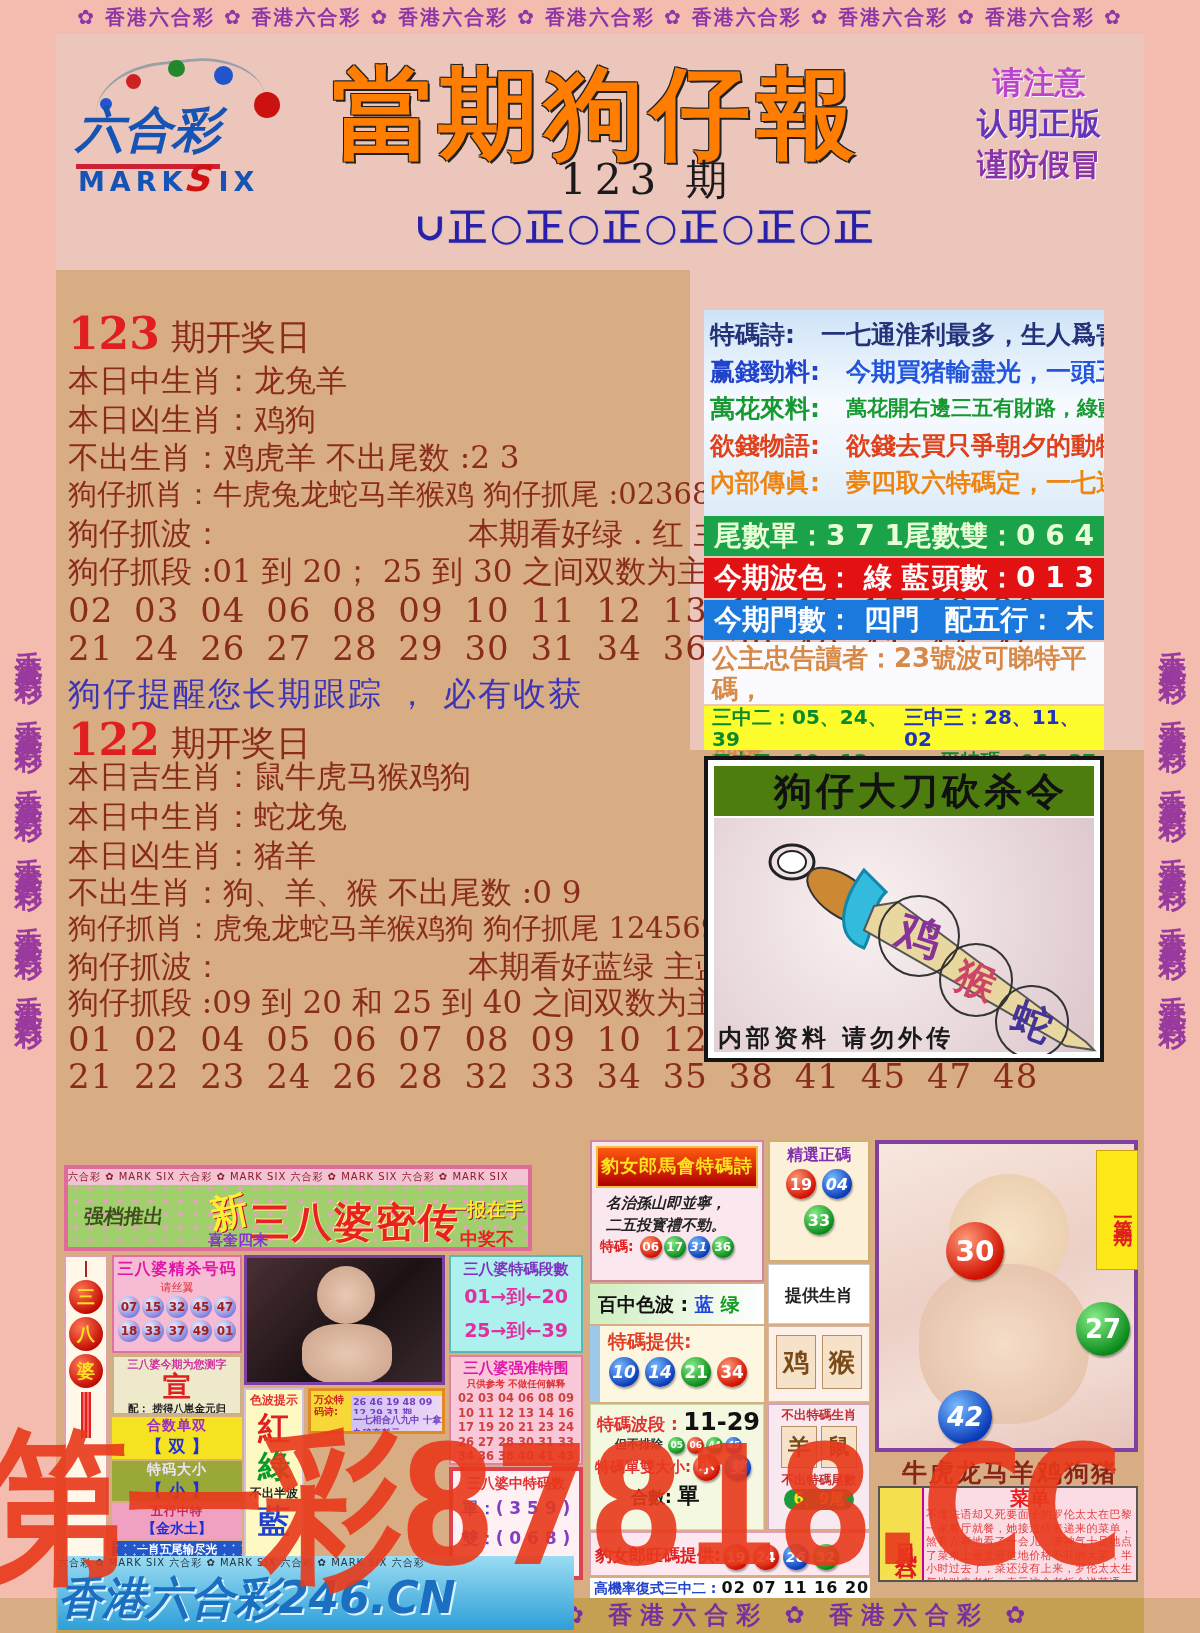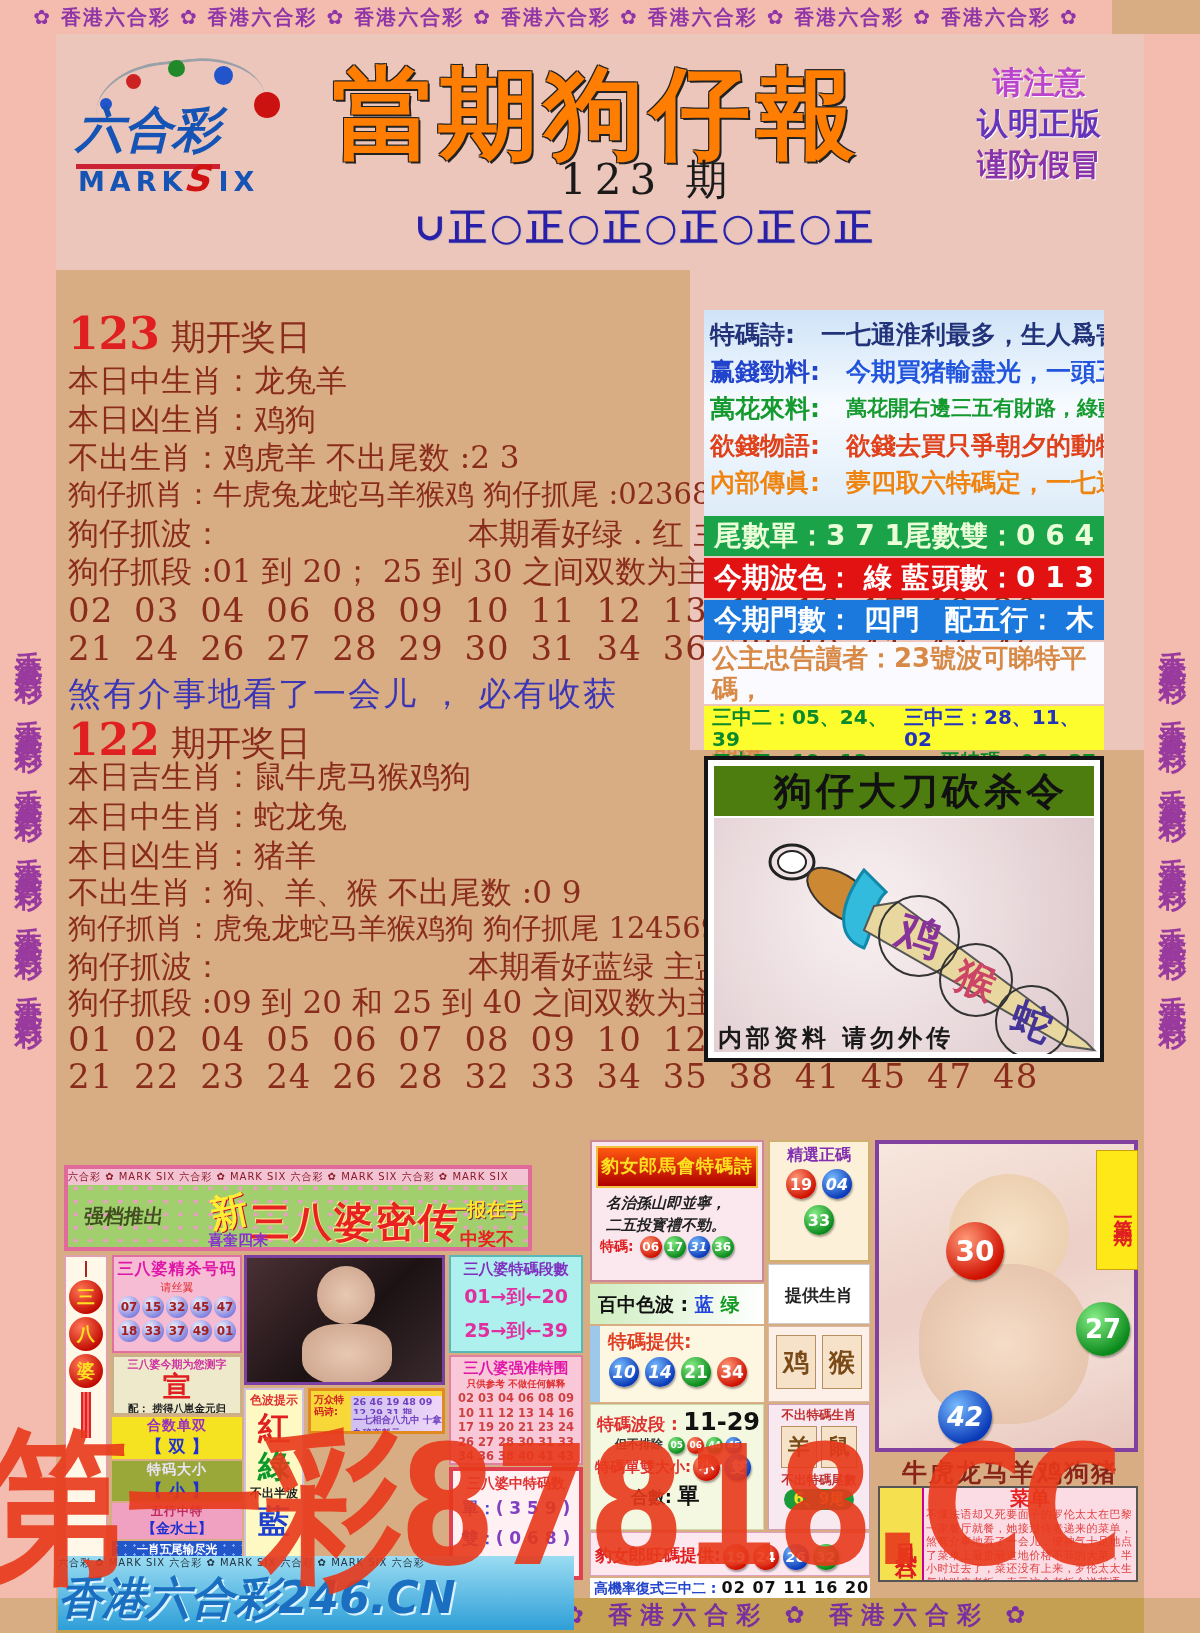--- a/index.html
+++ b/index.html
@@ -3,21 +3,21 @@
 <meta charset="utf-8">
 <style>
   html,body{margin:0;padding:0;background:#666;}
   #page{position:relative;width:1200px;height:1633px;margin:0 auto;background:#d8ad84;overflow:hidden;
         font-family:"DejaVu Serif","Liberation Serif",serif;}
   .abs{position:absolute;}
   .sans{font-family:"DejaVu Sans","Liberation Sans",sans-serif;}
   .prelines{white-space:pre-line;}
 
   
-  .b-top{left:0;top:0;width:1112px;height:34px;background:#f3bcae;color:#8f35a8;font-weight:bold;
+  .b-top{left:0;top:0;width:1200px;height:34px;background:#f3bcae;color:#8f35a8;font-weight:bold;
          font-size:20px;line-height:34px;text-align:center;letter-spacing:2px;z-index:10;}
   .b-bottom{left:56px;top:1598px;width:1088px;height:35px;background:#c6a052;color:#7a2fa0;font-weight:bold;
          font-size:24px;line-height:35px;text-align:center;letter-spacing:8px;z-index:10;overflow:hidden;}
   .b-side{top:34px;width:56px;height:1564px;background:#f3bcae;color:#993a9e;font-weight:bold;font-size:28px;
          z-index:10;writing-mode:vertical-rl;text-orientation:upright;text-align:center;line-height:56px;letter-spacing:6px;overflow:hidden;}
   .b-left{left:0;} .b-right{left:1144px;}
 
   
   .zone-head{left:56px;top:34px;width:1088px;height:236px;background:#ecc6bb;}
   .zone-right{left:690px;top:270px;width:454px;height:480px;background:#ecc6bb;}
@@ -252,21 +252,21 @@
   <div class="abs ml" style="top:272px;margin-top:36px;"><span class="hdr-num">123</span><span class="hdr-suf"> 期开奖日</span></div>
   <div class="abs ml" style="top:360px;">本日中生肖：龙兔羊</div>
   <div class="abs ml" style="top:399px;">本日凶生肖：鸡狗</div>
   <div class="abs ml" style="top:437px;">不出生肖：鸡虎羊  不出尾数 :2   3</div>
   <div class="abs ml" style="top:475px;font-size:29px;">狗仔抓肖：牛虎兔龙蛇马羊猴鸡  狗仔抓尾 :023689</div>
   <div class="abs ml" style="top:513px;"><span>狗仔抓波：</span><span class="l6v">本期看好绿 . 红  主红</span></div>
   <div class="abs ml" style="top:551px;">狗仔抓段 :01 到 20；  25 到 30 之间双数为主</div>
   <div class="abs ml numrow" style="top:590px;">02 03 04 06 08 09 10 11 12 13 14 16 17 19 20</div>
   <div class="abs ml numrow" style="top:628px;">21 24 26 27 28 29 30 31 34 36 38 40 41 44 46</div>
 
-  <div class="abs ml reminder" style="top:672px;">煞有介事地看了一会儿 ，  必有收获</div>
+  <div class="abs ml reminder" style="top:672px;">狗仔提醒您长期跟踪 ，  必有收获</div>
 
   <div class="abs ml" style="top:714px;"><span class="hdr-num">122</span><span class="hdr-suf"> 期开奖日</span></div>
   <div class="abs ml" style="top:756px;">本日吉生肖：鼠牛虎马猴鸡狗</div>
   <div class="abs ml" style="top:796px;">本日中生肖：蛇龙兔</div>
   <div class="abs ml" style="top:835px;">本日凶生肖：猪羊</div>
   <div class="abs ml" style="top:872px;">不出生肖：狗、羊、猴  不出尾数 :0   9</div>
   <div class="abs ml" style="top:909px;font-size:29px;">狗仔抓肖：虎兔龙蛇马羊猴鸡狗  狗仔抓尾 124569</div>
   <div class="abs ml" style="top:946px;"><span>狗仔抓波：</span><span class="l6v">本期看好蓝绿  主蓝</span></div>
   <div class="abs ml" style="top:982px;">狗仔抓段 :09 到 20 和 25 到 40 之间双数为主</div>
   <div class="abs ml numrow" style="top:1019px;">01 02 04 05 06 07 08 09 10 12 14 15 16 17 18</div>

